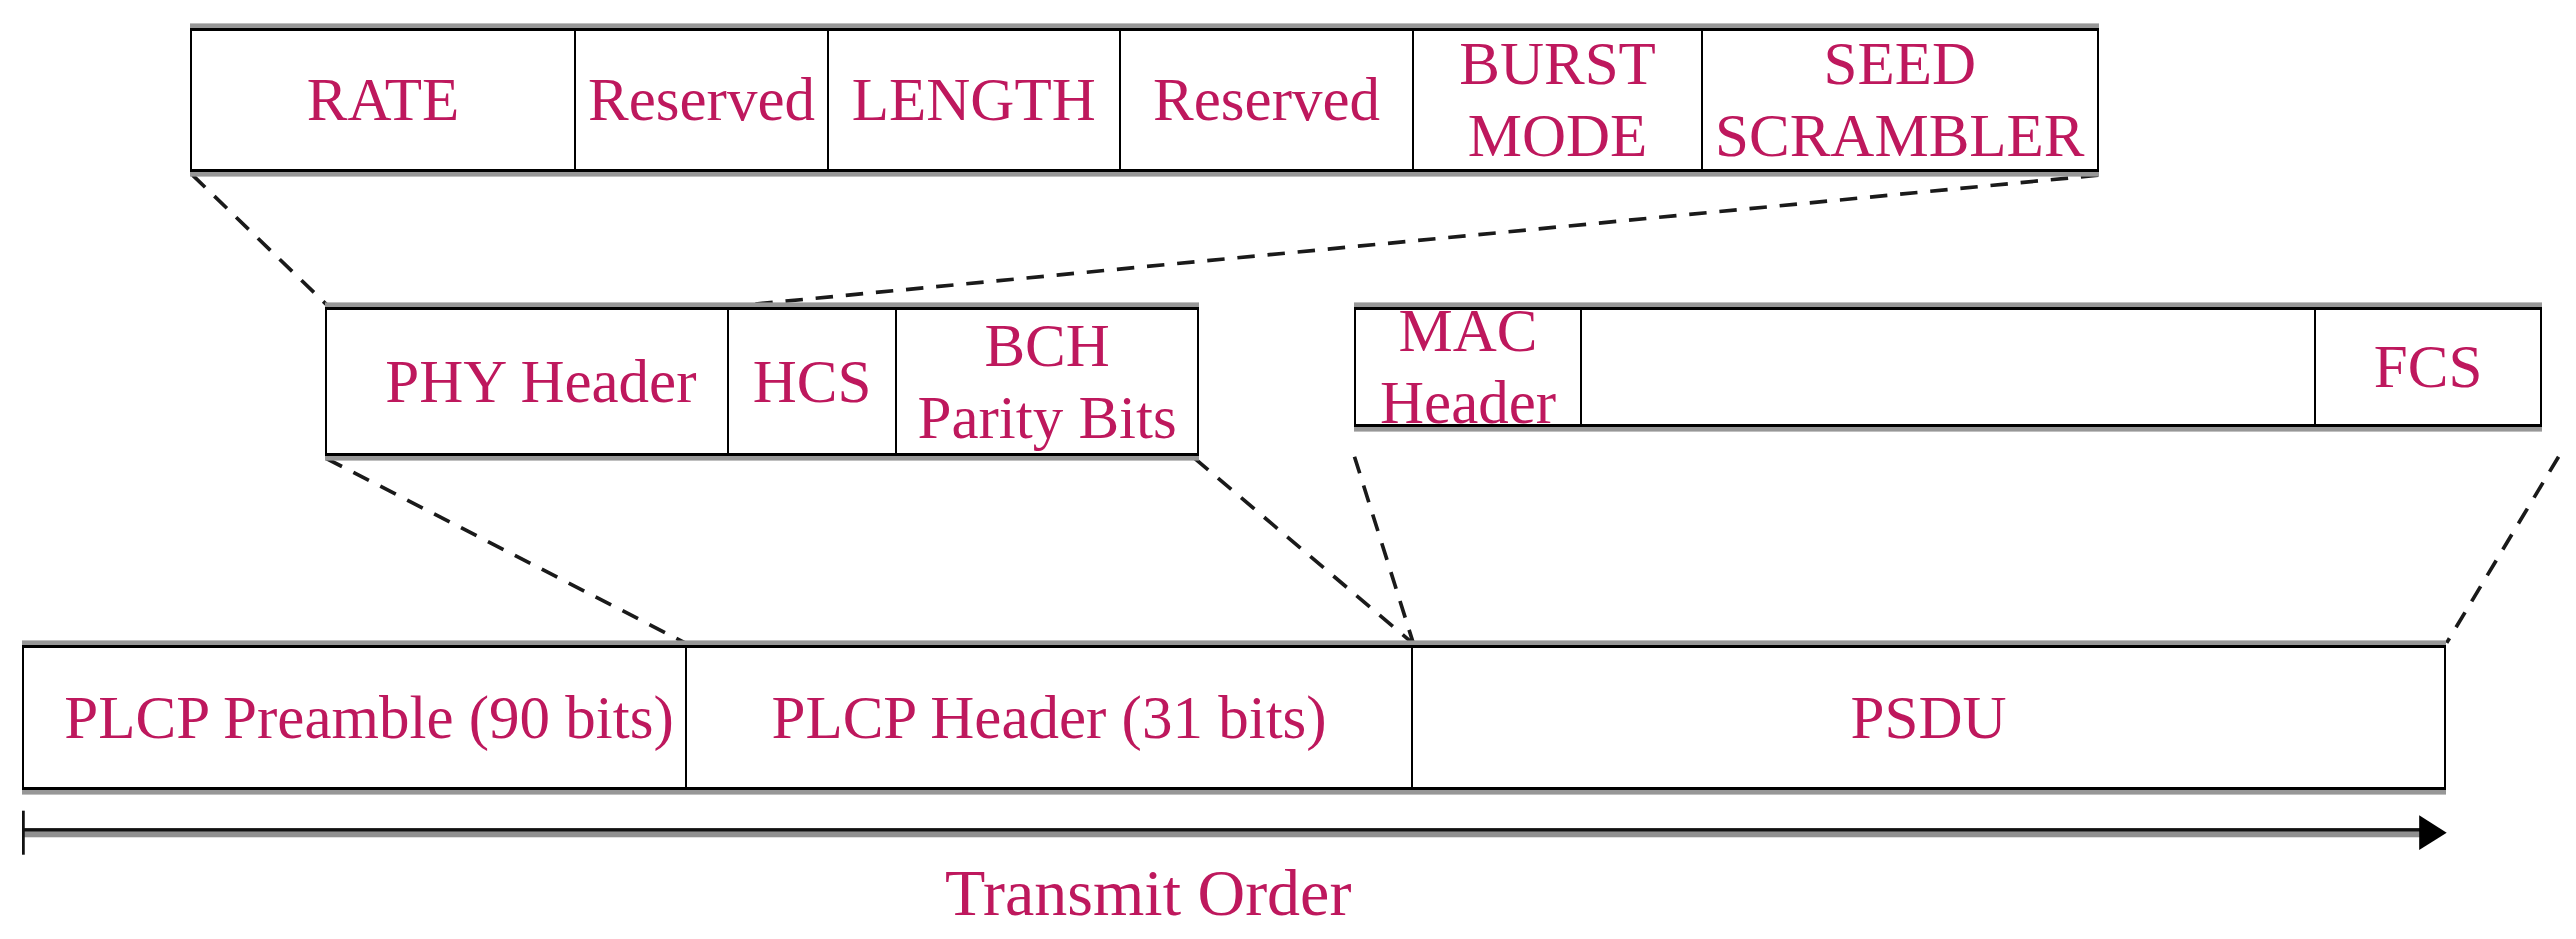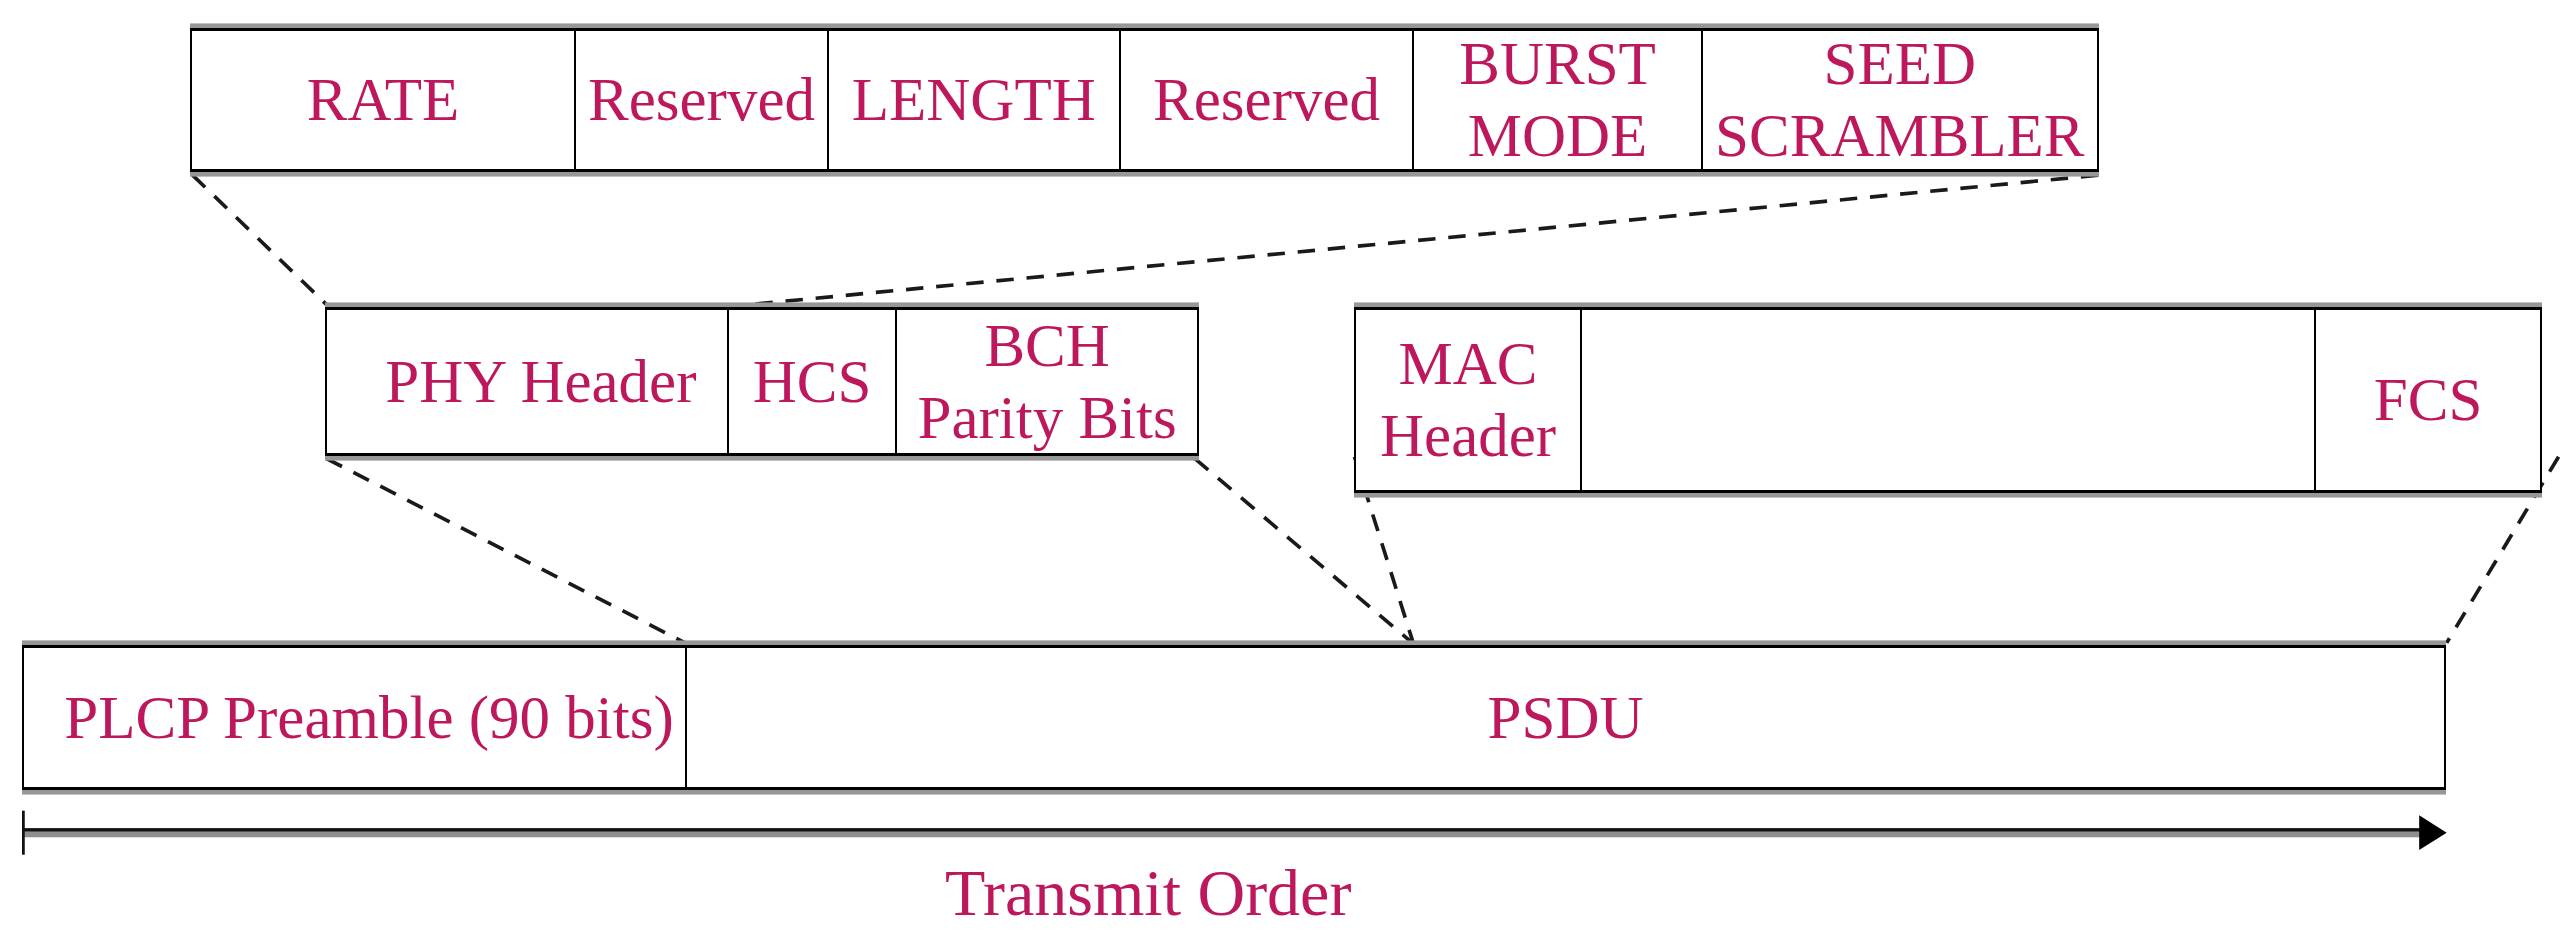--- a/index.html
+++ b/index.html
@@ -38,21 +38,21 @@
     justify-content:center;
     text-align:center;
     font-size:61px;
     line-height:72px;
     white-space:nowrap;
     overflow:hidden;
   }
   .cell:last-child{border-right:none;}
   .row-top   {left:190px;  top:27.5px;  width:1909px; height:144px;}
   .row-phy   {left:325px;  top:307px; width:874px;  height:149px;padding-left:28px;}
-  .row-mac   {left:1354px; top:307px; width:1188px; height:186px;}
+  .row-mac   {left:1354px; top:307px; width:1188px; height:120px;}
   .row-plcp  {left:22px;   top:645px; width:2424px; height:145px;}
 
   .c-rate      {width:20.17%;}
   .c-res1      {width:13.26%;}
   .c-length    {width:15.32%;}
   .c-res2      {width:15.42%;}
   .c-burst     {width:15.13%;}
   .c-scrambler {flex:1;}
 
   .c-phyhdr {width:44.4%;}
@@ -146,20 +146,23 @@
     </div>
     <div class="cell c-fcs">
       <div>FCS</div>
     </div>
   </div>
 
   <div class="row row-plcp">
     <div class="cell c-preamble">
       <div>PLCP Preamble (90 bits)</div>
     </div>
+    <div class="cell c-plcphdr">
+      <div>PLCP Header (31 bits)</div>
+    </div>
     <div class="cell c-psdu">
       <div>PSDU</div>
     </div>
   </div>
 
   <div class="transmit-label">Transmit Order</div>
 
 </div>
 
 

